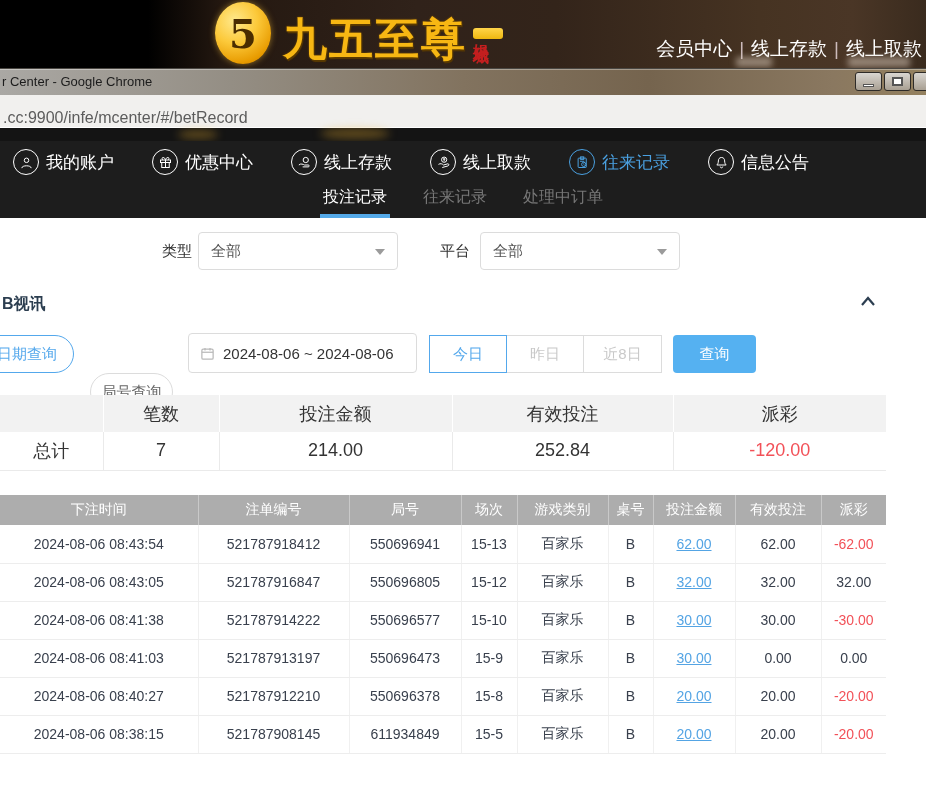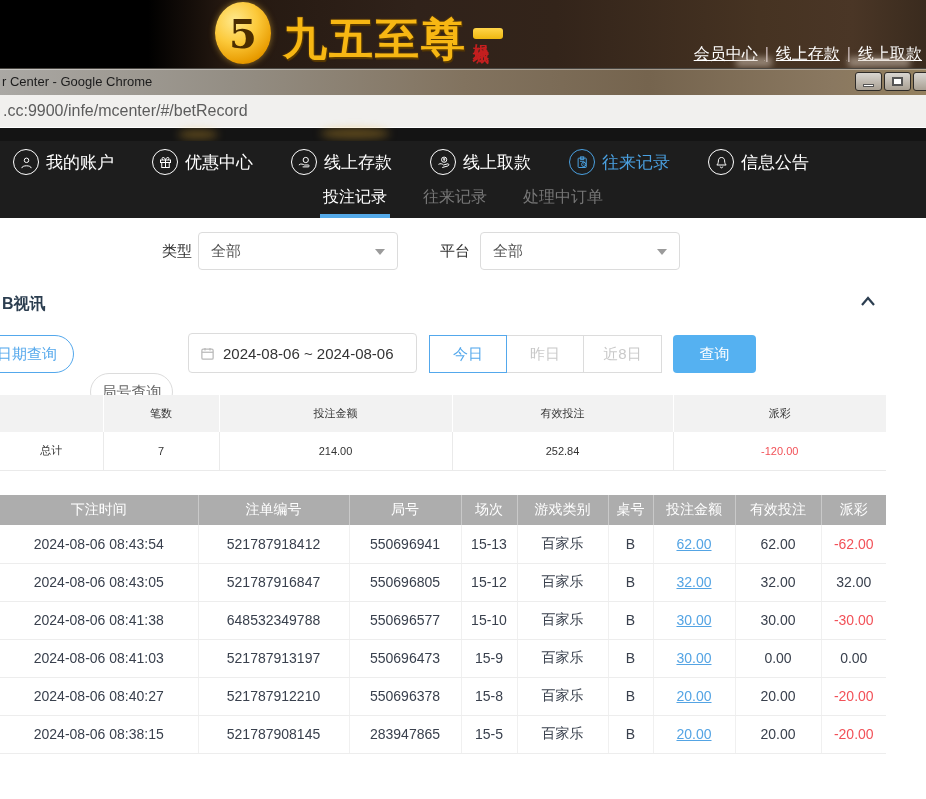--- a/index.html
+++ b/index.html
@@ -11,40 +11,40 @@
     background:linear-gradient(90deg,#000 0%,#000 16%,#241810 24%,#30221a 45%,#33241a 60%,#463322 82%,#4a3626 92%,#3a2b1e 100%); }
   .logo-coin { position:absolute; left:215px; top:2px; width:56px; height:62px; border-radius:50%;
     background:radial-gradient(circle at 35% 30%,#ffe98c 0%,#fcc93a 40%,#e89b00 75%,#b36e00 100%);
     box-shadow:0 0 6px rgba(255,200,60,.5); display:flex; align-items:center; justify-content:center;
     color:#4a2c00; font-size:40px; font-weight:bold; font-family:"DejaVu Serif",serif; }
   .logo-text { position:absolute; left:283px; top:10px; font-size:44px; font-weight:bold; letter-spacing:2px;
     color:#f7b713; text-shadow:1px 2px 1px #5a3a00, 0 0 2px #8a5a00; white-space:nowrap; }
   .logo-badge { position:absolute; left:473px; top:28px; width:30px; padding:3px 0 2px;
     background:linear-gradient(#ffd54a,#eeb70f); border-radius:3px; color:#c41f1f; font-weight:bold;
     font-size:16px; line-height:17px; text-align:center; writing-mode:vertical-lr; text-orientation:upright; letter-spacing:2px; }
-  .top-links { position:absolute; right:4px; top:44px; color:#fff; font-size:16px; white-space:nowrap;text-decoration:underline; }
+  .top-links { position:absolute; right:4px; top:36px; color:#fff; font-size:19px; white-space:nowrap; }
   .top-links .sep { color:#cbb; margin:0 7px; }
   .top-links span[data-interactable="true"] { cursor:pointer; }
   .blur-bar { position:absolute; background:rgba(215,200,185,.55); filter:blur(3px); border-radius:2px; }
 
   
   .titlebar { position:absolute; left:0; top:68px; width:926px; height:27px;
     background:linear-gradient(90deg,#aaa8a4 0%,#9b9democ 20%,#8b7e6d 45%,#75644e 70%,#8a7860 88%,#94815f 100%);
     background:linear-gradient(90deg,#aaa8a4 0%,#948e84 25%,#82735f 50%,#75644e 70%,#8a7860 90%,#94815f 100%);
     border-top:1px solid #4a4742; box-shadow:inset 0 1px 0 rgba(255,255,255,.35); }
   .titlebar-text { position:absolute; left:2px; top:5px; font-size:13px; color:#1c1c1c; }
   .win-btn { position:absolute; top:3px; width:27px; height:19px; border:1px solid #2e2b28; border-radius:3px;
     background:linear-gradient(#d9d6d1,#a89f92); display:flex; align-items:center; justify-content:center; cursor:pointer; }
   .win-btn .dash { width:11px; height:3px; background:#fff; border:1px solid #555; margin-top:8px; }
   .win-btn .box { width:11px; height:9px; background:#fff; border:2px solid #555; }
   .btn-min { left:855px; } .btn-restore { left:884px; } .btn-close { left:913px; width:27px; }
 
   
   .urlbar { position:absolute; left:0; top:95px; width:926px; height:33px; background:#f1f0ee;
-    border-bottom:1px solid #fff; display:flex; align-items:center; }
+    border-bottom:1px solid #fff; display:flex; align-items:flex-end; }
   .url-text { font-size:16px; color:#5c5c5c; padding-left:3px; white-space:nowrap; }
 
   
   .dark-strip { position:absolute; left:0; top:128px; width:926px; height:13px; background:#141414; }
   .glow { position:absolute; border-radius:50%; filter:blur(4px); background:rgba(235,175,45,.35); }
   .main-nav { position:absolute; left:0; top:141px; width:926px; height:42px; background:#1d1d1d;
     display:flex; align-items:center; padding-left:13px; }
   .nav-item { display:flex; align-items:center; gap:7px; color:#fff; font-size:17px; margin-right:38px;
     cursor:pointer; white-space:nowrap;justify-content:space-between; }
   .nav-item.active { color:#4aa0e0; }
@@ -79,21 +79,21 @@
     border-radius:4px; display:flex; align-items:center; font-size:15px; color:#333; cursor:pointer; }
   .cal-icon { margin:0 8px 0 11px; display:inline-flex; }
   .seg { position:absolute; top:2px; height:38px; width:78px; background:#fff; border:1px solid #dcdcdc;
     font-size:15px; color:#c9c9c9; text-align:center; line-height:36px; cursor:pointer; }
   .seg.first { border-color:#54a8ec; color:#54a8ec; z-index:2; }
   .search-btn { position:absolute; left:673px; top:2px; width:83px; height:38px; background:#55b1f1;
     border-radius:4px; color:#fff; font-size:15px; text-align:center; line-height:38px; cursor:pointer; }
 
   
   table { border-collapse:collapse; table-layout:fixed; }
-  .summary-table { position:absolute; left:0; top:177px; width:886px; font-size:11px; }
+  .summary-table { position:absolute; left:0; top:177px; width:886px; font-size:18px; }
   .summary-table th { background:#f2f2f2; color:#333; font-weight:normal; height:37px;
     border-right:1px solid #fff; }
   .summary-table td { height:38px; text-align:center; color:#333;
     border-right:1px solid #eaeaea; border-bottom:1px solid #eaeaea;margin-left:28px; }
   .summary-table td:last-child, .summary-table th:last-child { border-right:none; }
 
   
   .bet-table { position:absolute; left:0; top:277px; width:886px; font-size:14px; }
   .bet-table th { background:#adadad; color:#fff; font-weight:normal; height:30px;
     border-right:1px solid #c9c9c9; }
@@ -319,21 +319,21 @@
             <td data-interactable="false">550696805</td>
             <td data-interactable="false">15-12</td>
             <td data-interactable="false">百家乐</td>
             <td data-interactable="false">B</td>
             <td data-interactable="false"><a class="bet-link" data-interactable="true">32.00</a></td>
             <td data-interactable="false">32.00</td>
             <td data-interactable="false">32.00</td>
           </tr>
           <tr data-interactable="false">
             <td data-interactable="false">2024-08-06 08:41:38</td>
-            <td data-interactable="false">648532349788</td>
+            <td data-interactable="false">521787914222</td>
             <td data-interactable="false">550696577</td>
             <td data-interactable="false">15-10</td>
             <td data-interactable="false">百家乐</td>
             <td data-interactable="false">B</td>
             <td data-interactable="false"><a class="bet-link" data-interactable="true">30.00</a></td>
             <td data-interactable="false">30.00</td>
             <td data-interactable="false" class="neg">-30.00</td>
           </tr>
           <tr data-interactable="false">
             <td data-interactable="false">2024-08-06 08:41:03</td>
@@ -353,21 +353,21 @@
             <td data-interactable="false">15-8</td>
             <td data-interactable="false">百家乐</td>
             <td data-interactable="false">B</td>
             <td data-interactable="false"><a class="bet-link" data-interactable="true">20.00</a></td>
             <td data-interactable="false">20.00</td>
             <td data-interactable="false" class="neg">-20.00</td>
           </tr>
           <tr data-interactable="false">
             <td data-interactable="false">2024-08-06 08:38:15</td>
             <td data-interactable="false">521787908145</td>
-            <td data-interactable="false">283947865</td>
+            <td data-interactable="false">611934849</td>
             <td data-interactable="false">15-5</td>
             <td data-interactable="false">百家乐</td>
             <td data-interactable="false">B</td>
             <td data-interactable="false"><a class="bet-link" data-interactable="true">20.00</a></td>
             <td data-interactable="false">20.00</td>
             <td data-interactable="false" class="neg">-20.00</td>
           </tr>
         </tbody>
     </table>
 

